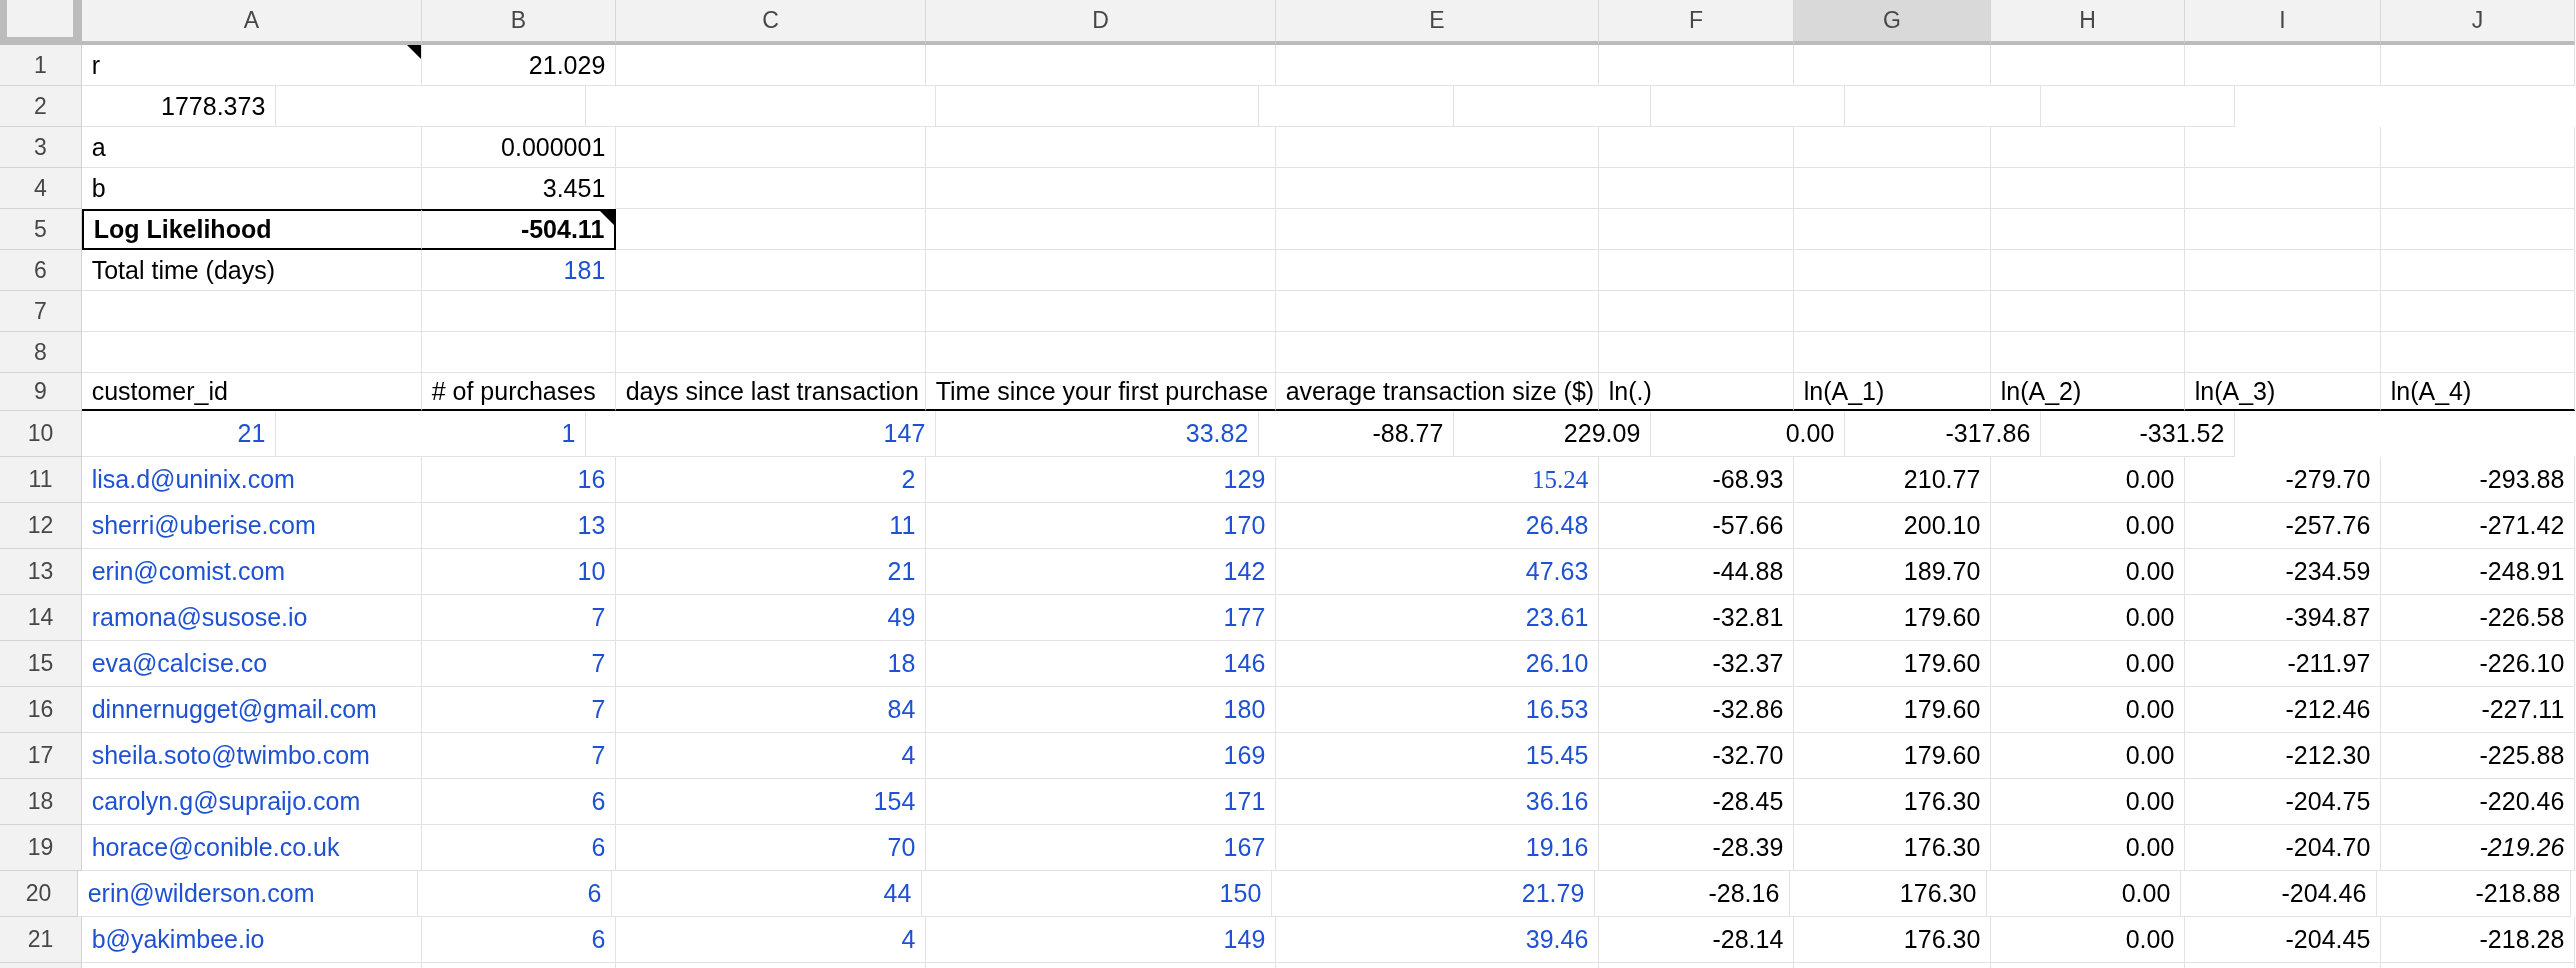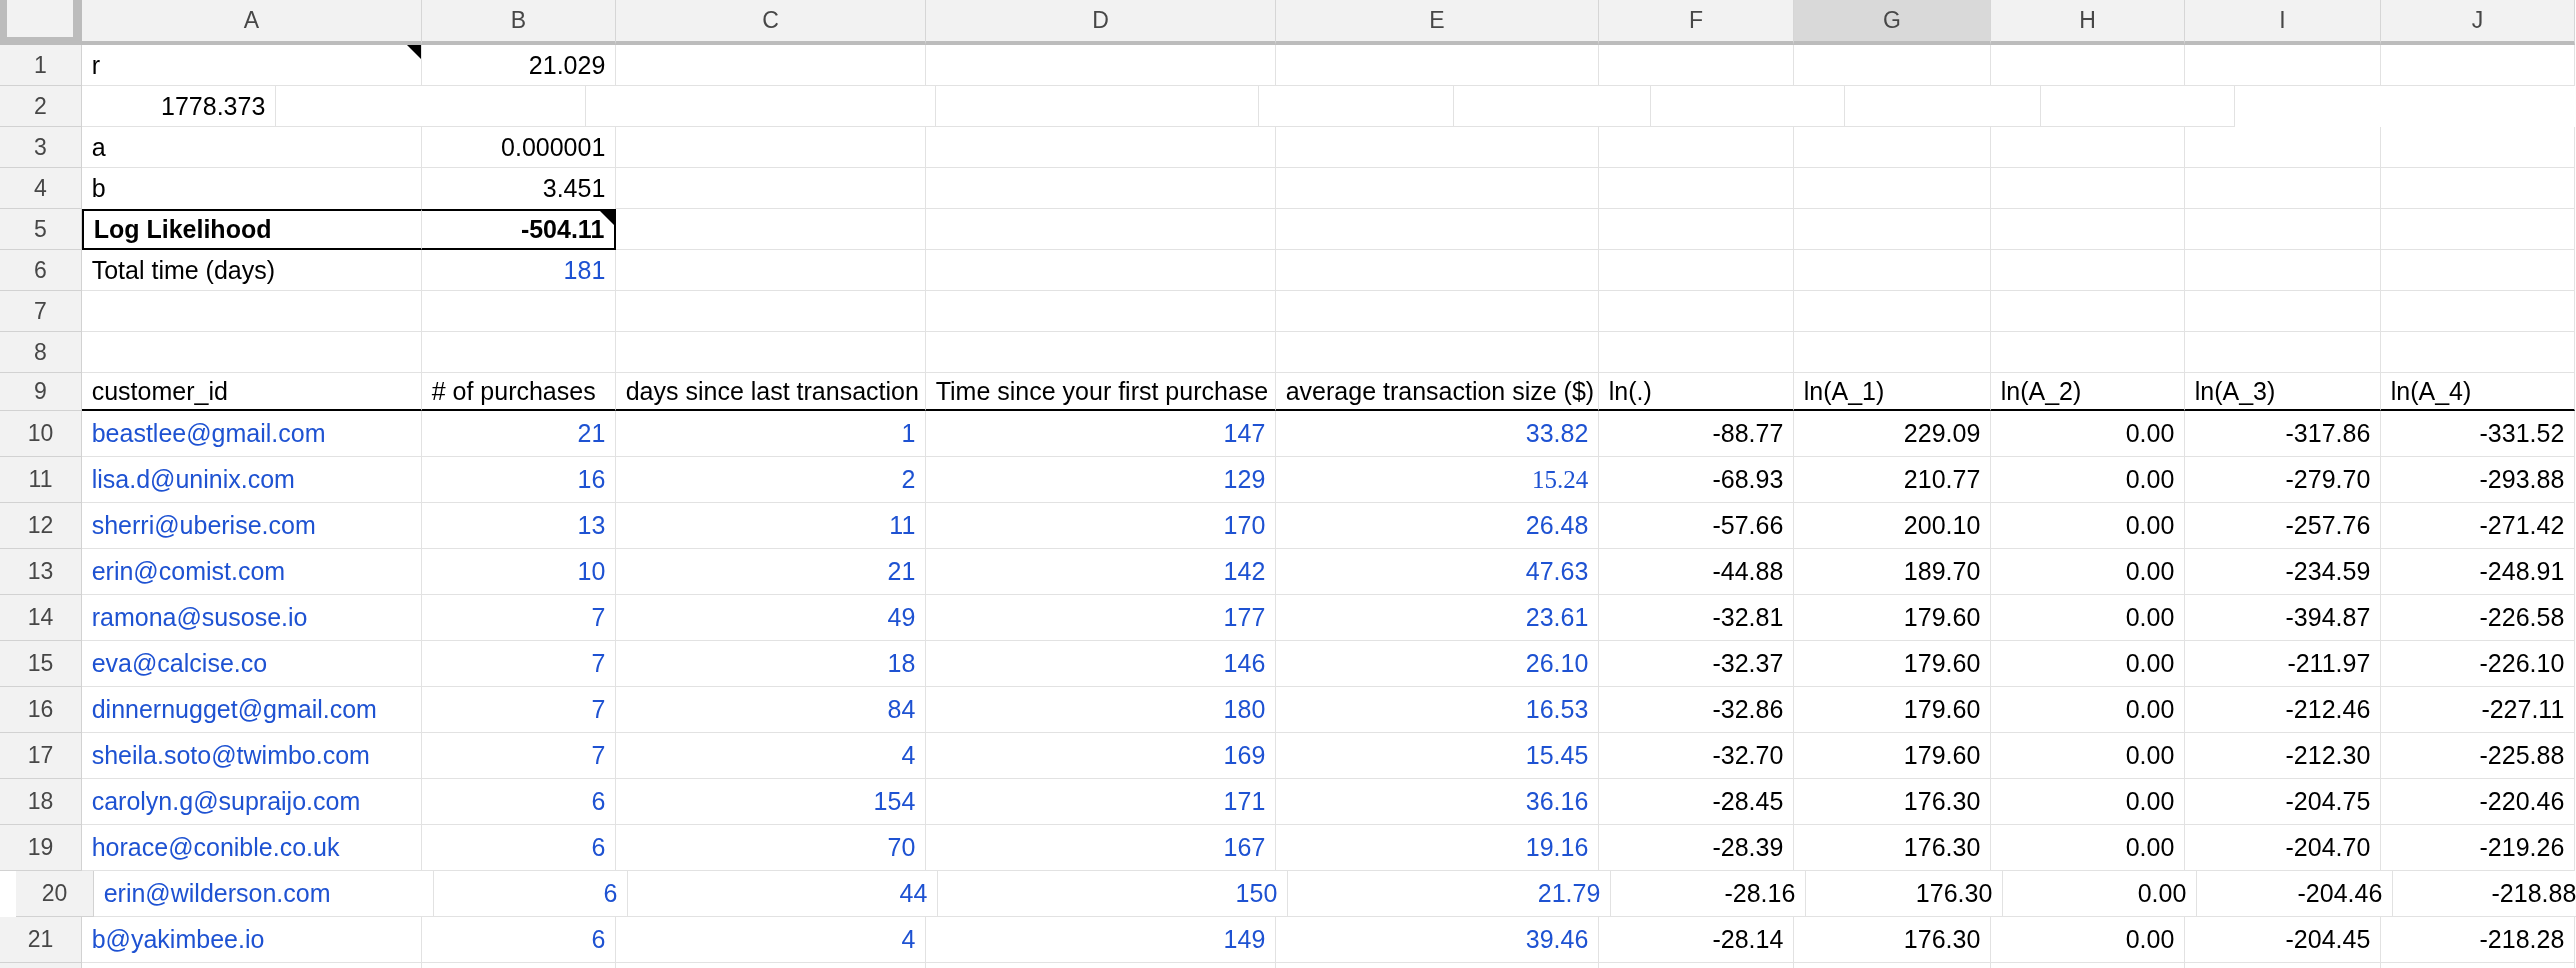--- a/index.html
+++ b/index.html
@@ -231,23 +231,20 @@
         </div>
         <div class="cell left hdr9" style="width: 196px;">
           <span>ln(A_3)</span>
         </div>
         <div class="cell left hdr9" style="width: 194px;">
           <span>ln(A_4)</span>
         </div>
       </div>
       <div class="row" style="height: 46px;">
         <div class="gut" style="width: 82px;">10</div>
-        <div class="cell left blue" style="width: 340px;">
-          <span>beastlee@gmail.com</span>
-        </div>
         <div class="cell right blue" style="width: 194px;">
           <span>21</span>
         </div>
         <div class="cell right blue" style="width: 310px;">
           <span>1</span>
         </div>
         <div class="cell right blue" style="width: 350px;">
           <span>147</span>
         </div>
         <div class="cell right blue" style="width: 323px;">
@@ -555,26 +552,26 @@
         </div>
         <div class="cell right" style="width: 197px;">
           <span>176.30</span>
         </div>
         <div class="cell right" style="width: 194px;">
           <span>0.00</span>
         </div>
         <div class="cell right" style="width: 196px;">
           <span>-204.70</span>
         </div>
-        <div class="cell right" style="width: 194px;">
+        <div class="cell right" style="width: 194px; font-style: italic;">
           <span>-219.26</span>
         </div>
       </div>
       <div class="row" style="height: 46px;">
-        <div class="gut" style="width: 78px; margin-left: 16px;">20</div>
+        <div class="gut" style="width: 78px;">20</div>
         <div class="cell left blue" style="width: 340px;">
           <span>erin@wilderson.com</span>
         </div>
         <div class="cell right blue" style="width: 194px;">
           <span>6</span>
         </div>
         <div class="cell right blue" style="width: 310px;">
           <span>44</span>
         </div>
         <div class="cell right blue" style="width: 350px;">

